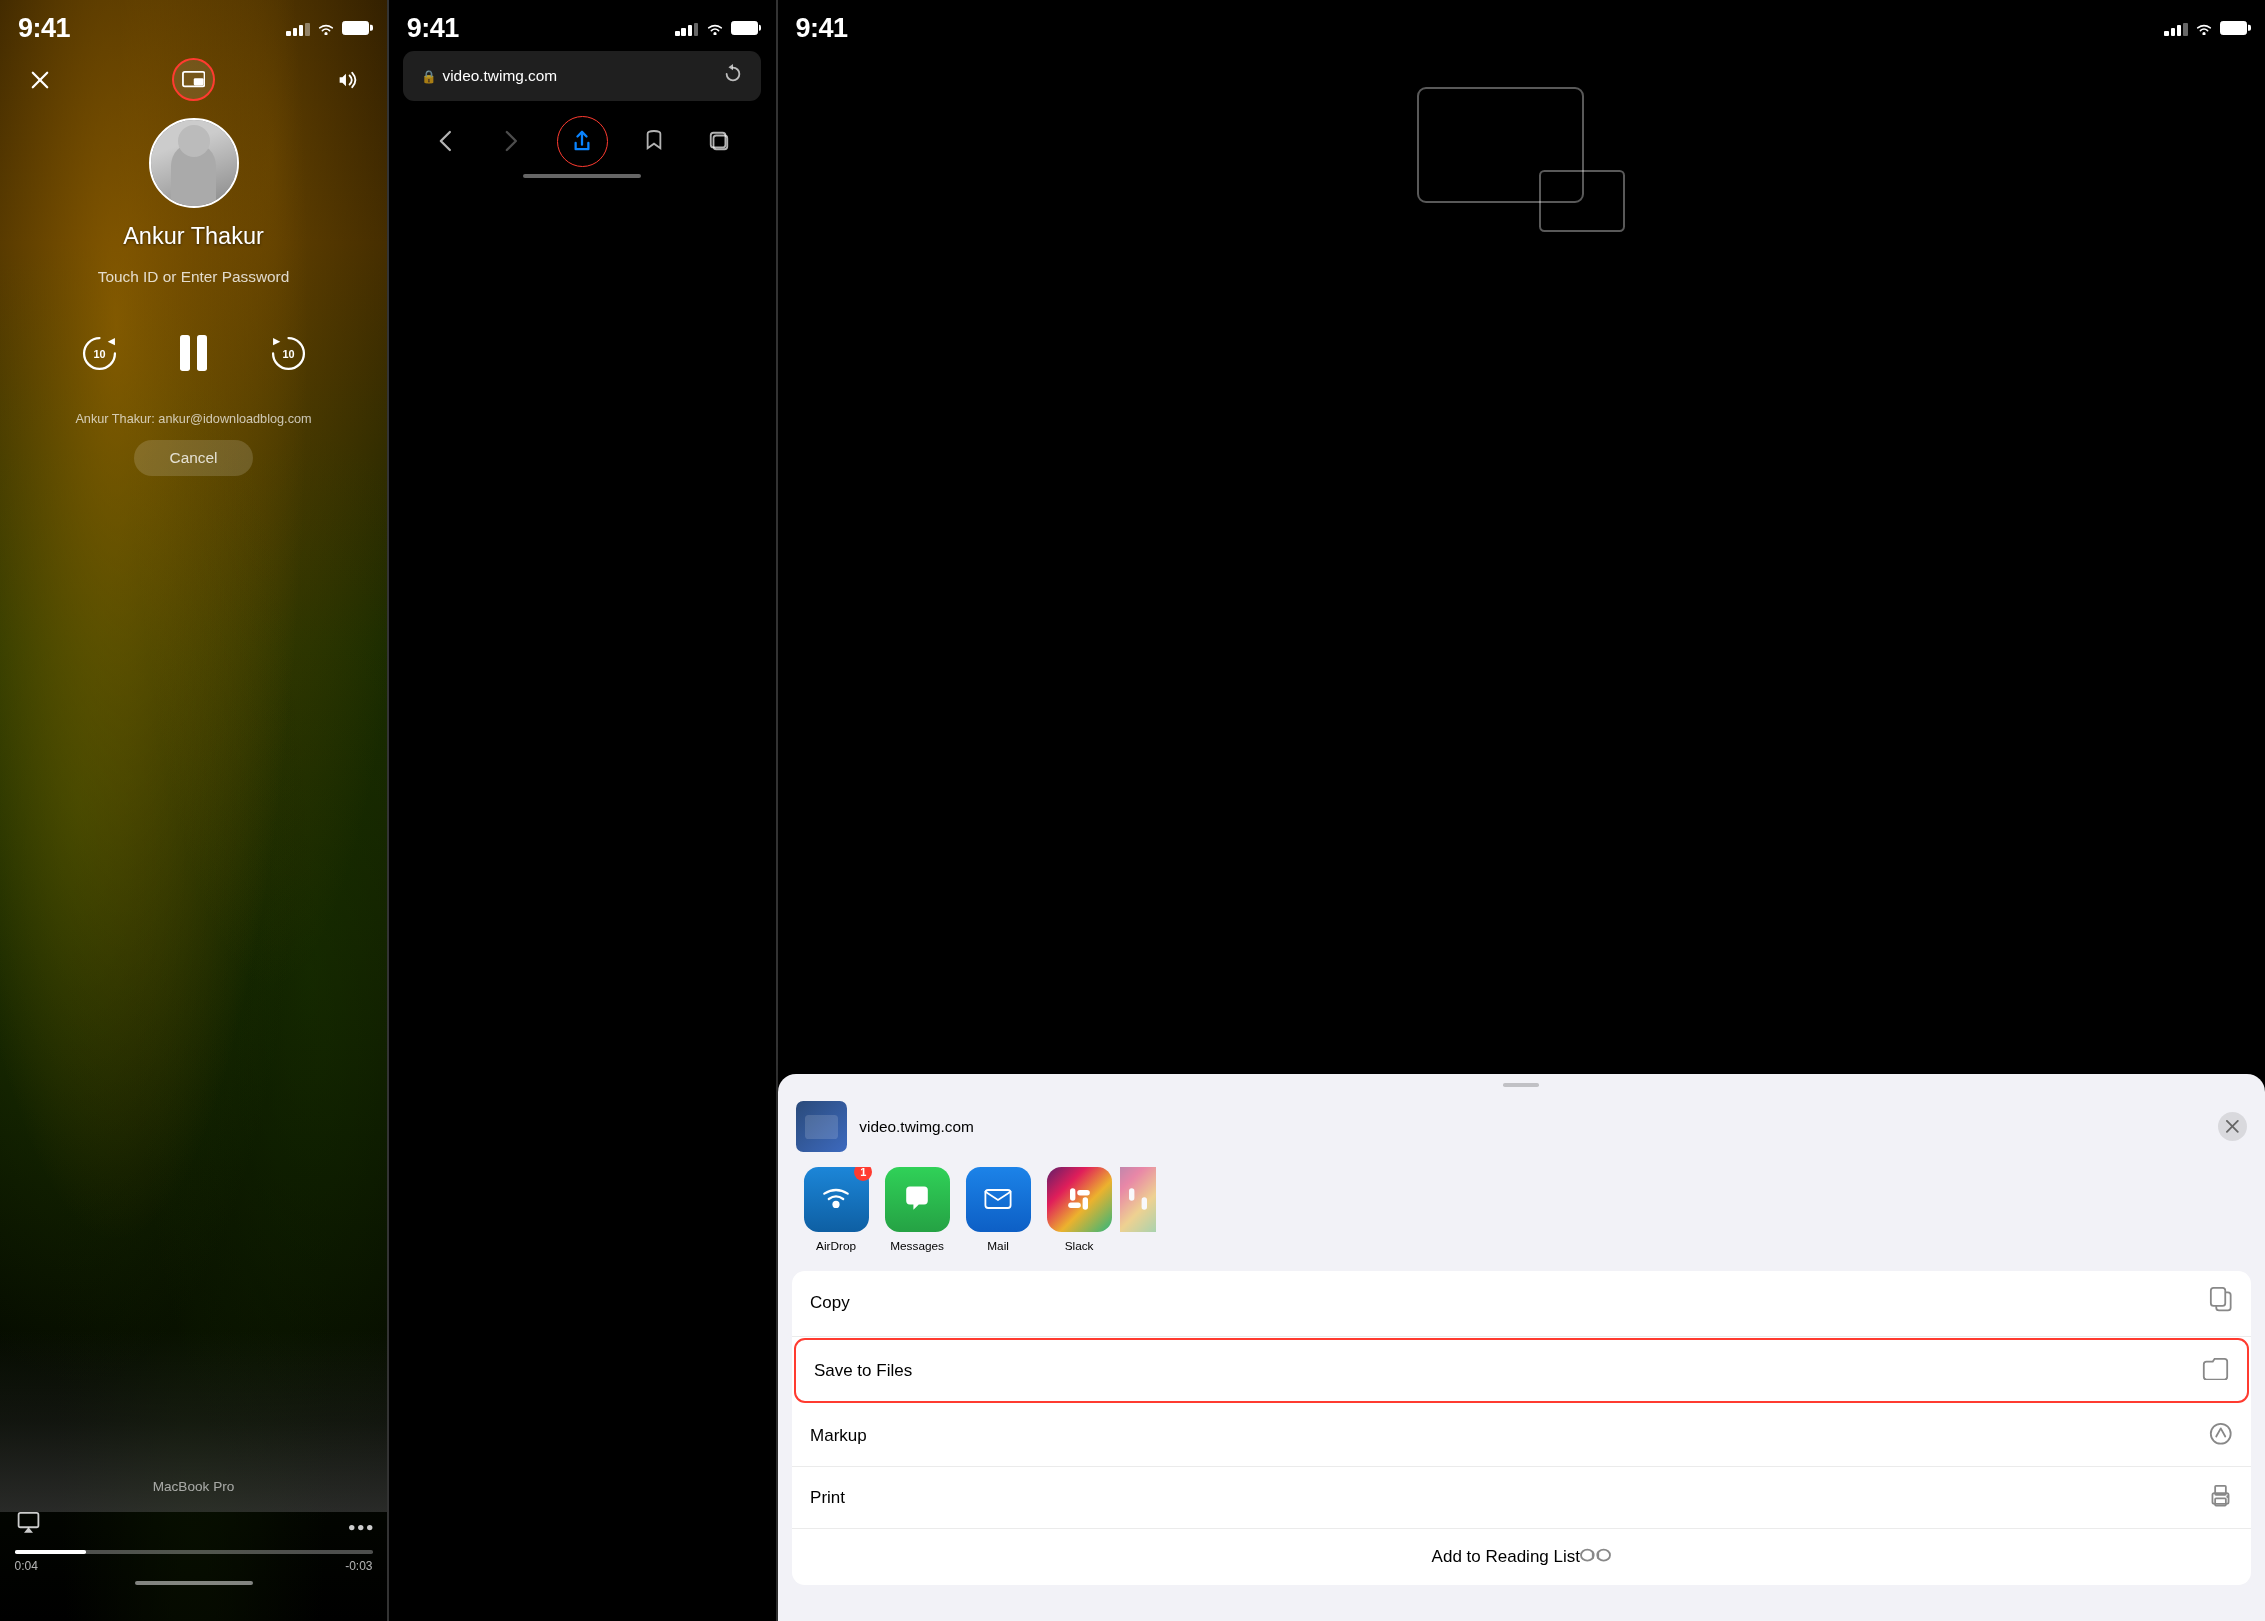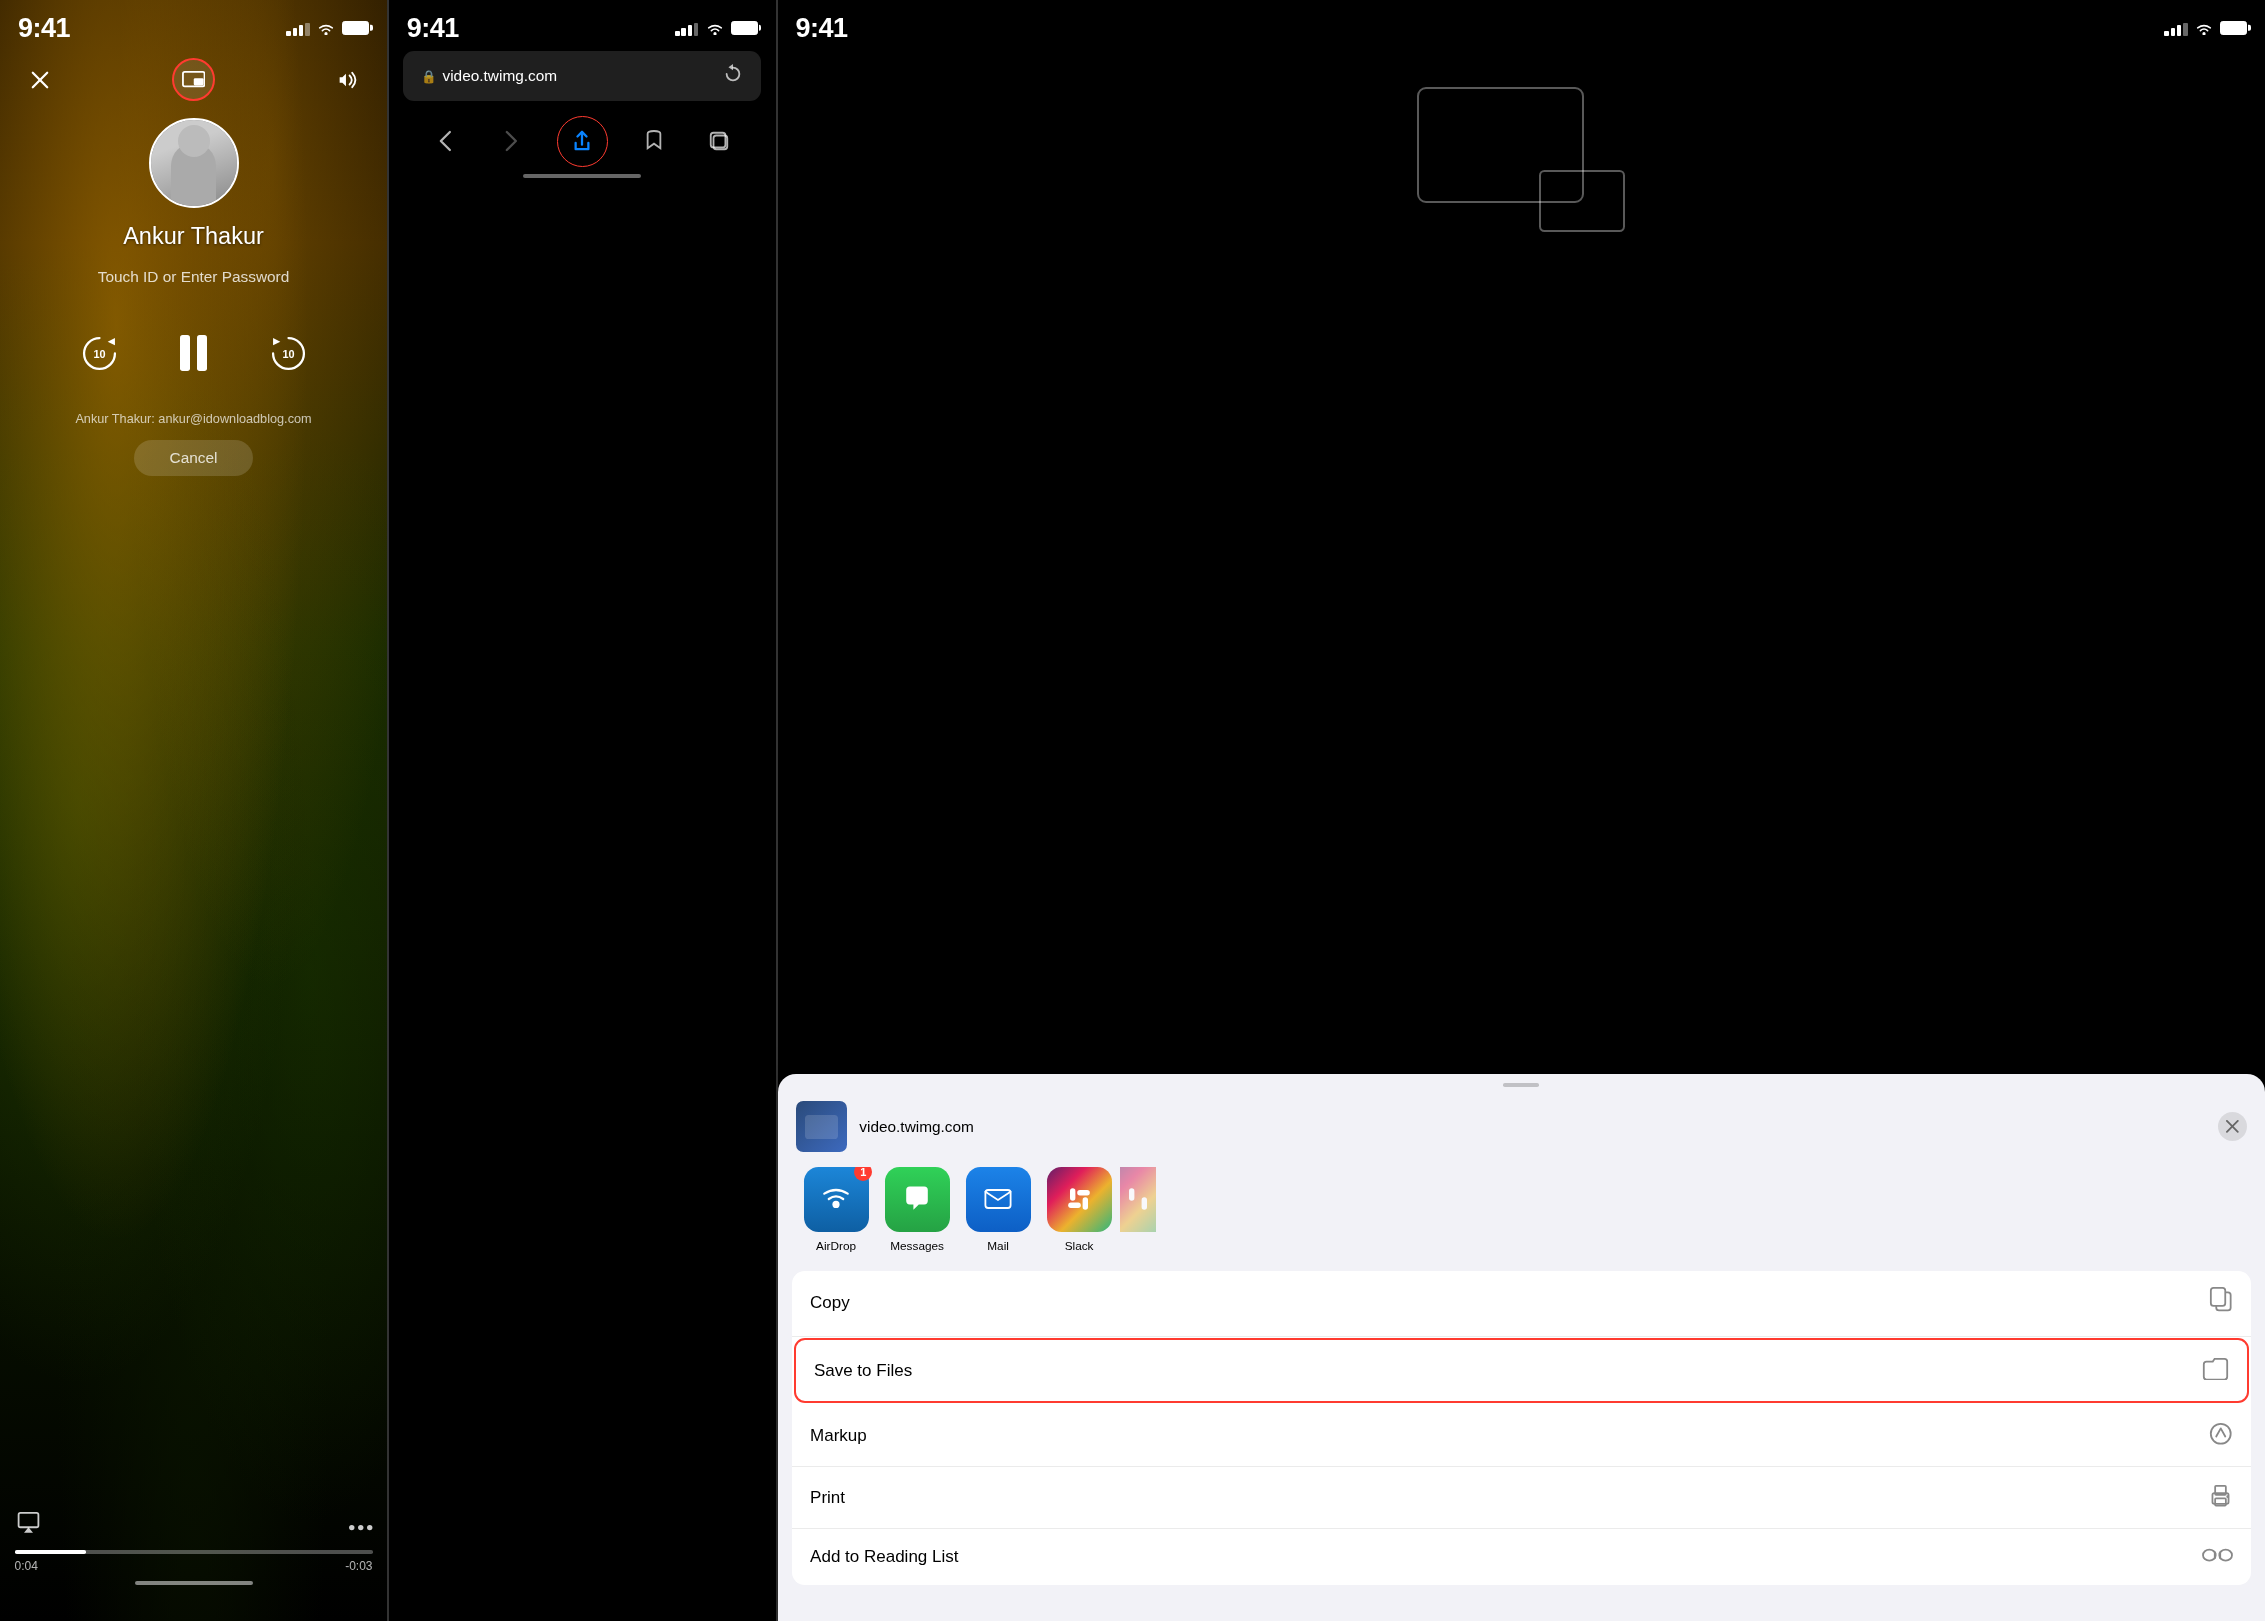--- a/index.html
+++ b/index.html
@@ -726,20 +726,23 @@
           <polygon points="10,18 10,10 18,14" fill="white"></polygon>
           <text x="27" y="32" text-anchor="middle" fill="white" font-size="12" font-weight="600">10</text>
         </svg>
       </div>
     </div>
 
     <div class="user-email">Ankur Thakur: ankur@idownloadblog.com</div>
     <div class="cancel-btn">Cancel</div>
   </div>
 
+  <div class="macbook-area">
+    <span class="macbook-label">MacBook Pro</span>
+  </div>
 
   <div class="panel1-bottom">
     <div class="bottom-controls-row">
       <div class="airplay-btn">
         <svg width="27" height="23.5" viewBox="0 0 30 26">
           <rect x="4" y="2" width="22" height="16" rx="2" stroke="rgba(255,255,255,0.8)" stroke-width="2" fill="none"></rect>
           <path d="M10 24 L15 18 L20 24z" fill="rgba(255,255,255,0.8)"></path>
         </svg>
       </div>
       <div class="more-btn">
@@ -973,21 +976,21 @@
         <span class="share-action-icon">
           <svg width="25" height="23.5" viewBox="0 0 28 26">
             <rect x="5" y="10" width="18" height="12" rx="2" stroke="#888" stroke-width="2" fill="none"></rect>
             <rect x="8" y="2" width="12" height="10" rx="1" stroke="#888" stroke-width="2" fill="none"></rect>
             <rect x="8" y="16" width="12" height="8" rx="1" stroke="#888" stroke-width="2" fill="none"></rect>
             <circle cx="22" cy="14" r="1.5" fill="#888"></circle>
           </svg>
         </span>
       </div>
 
-      <div class="share-action-row" style="border-bottom:none;">
+      <div class="share-action-row" style="border-bottom:none;justify-content:center;">
         <span class="share-action-label">Add to Reading List</span>
         <span class="share-action-icon">
           <svg width="31" height="16.3" viewBox="0 0 34 18">
             <ellipse cx="8" cy="9" rx="7" ry="6" stroke="#888" stroke-width="2" fill="none"></ellipse>
             <ellipse cx="26" cy="9" rx="7" ry="6" stroke="#888" stroke-width="2" fill="none"></ellipse>
             <line x1="14" y1="5" x2="14" y2="13" stroke="#888" stroke-width="2"></line>
             <line x1="20" y1="5" x2="20" y2="13" stroke="#888" stroke-width="2"></line>
           </svg>
         </span>
       </div>

